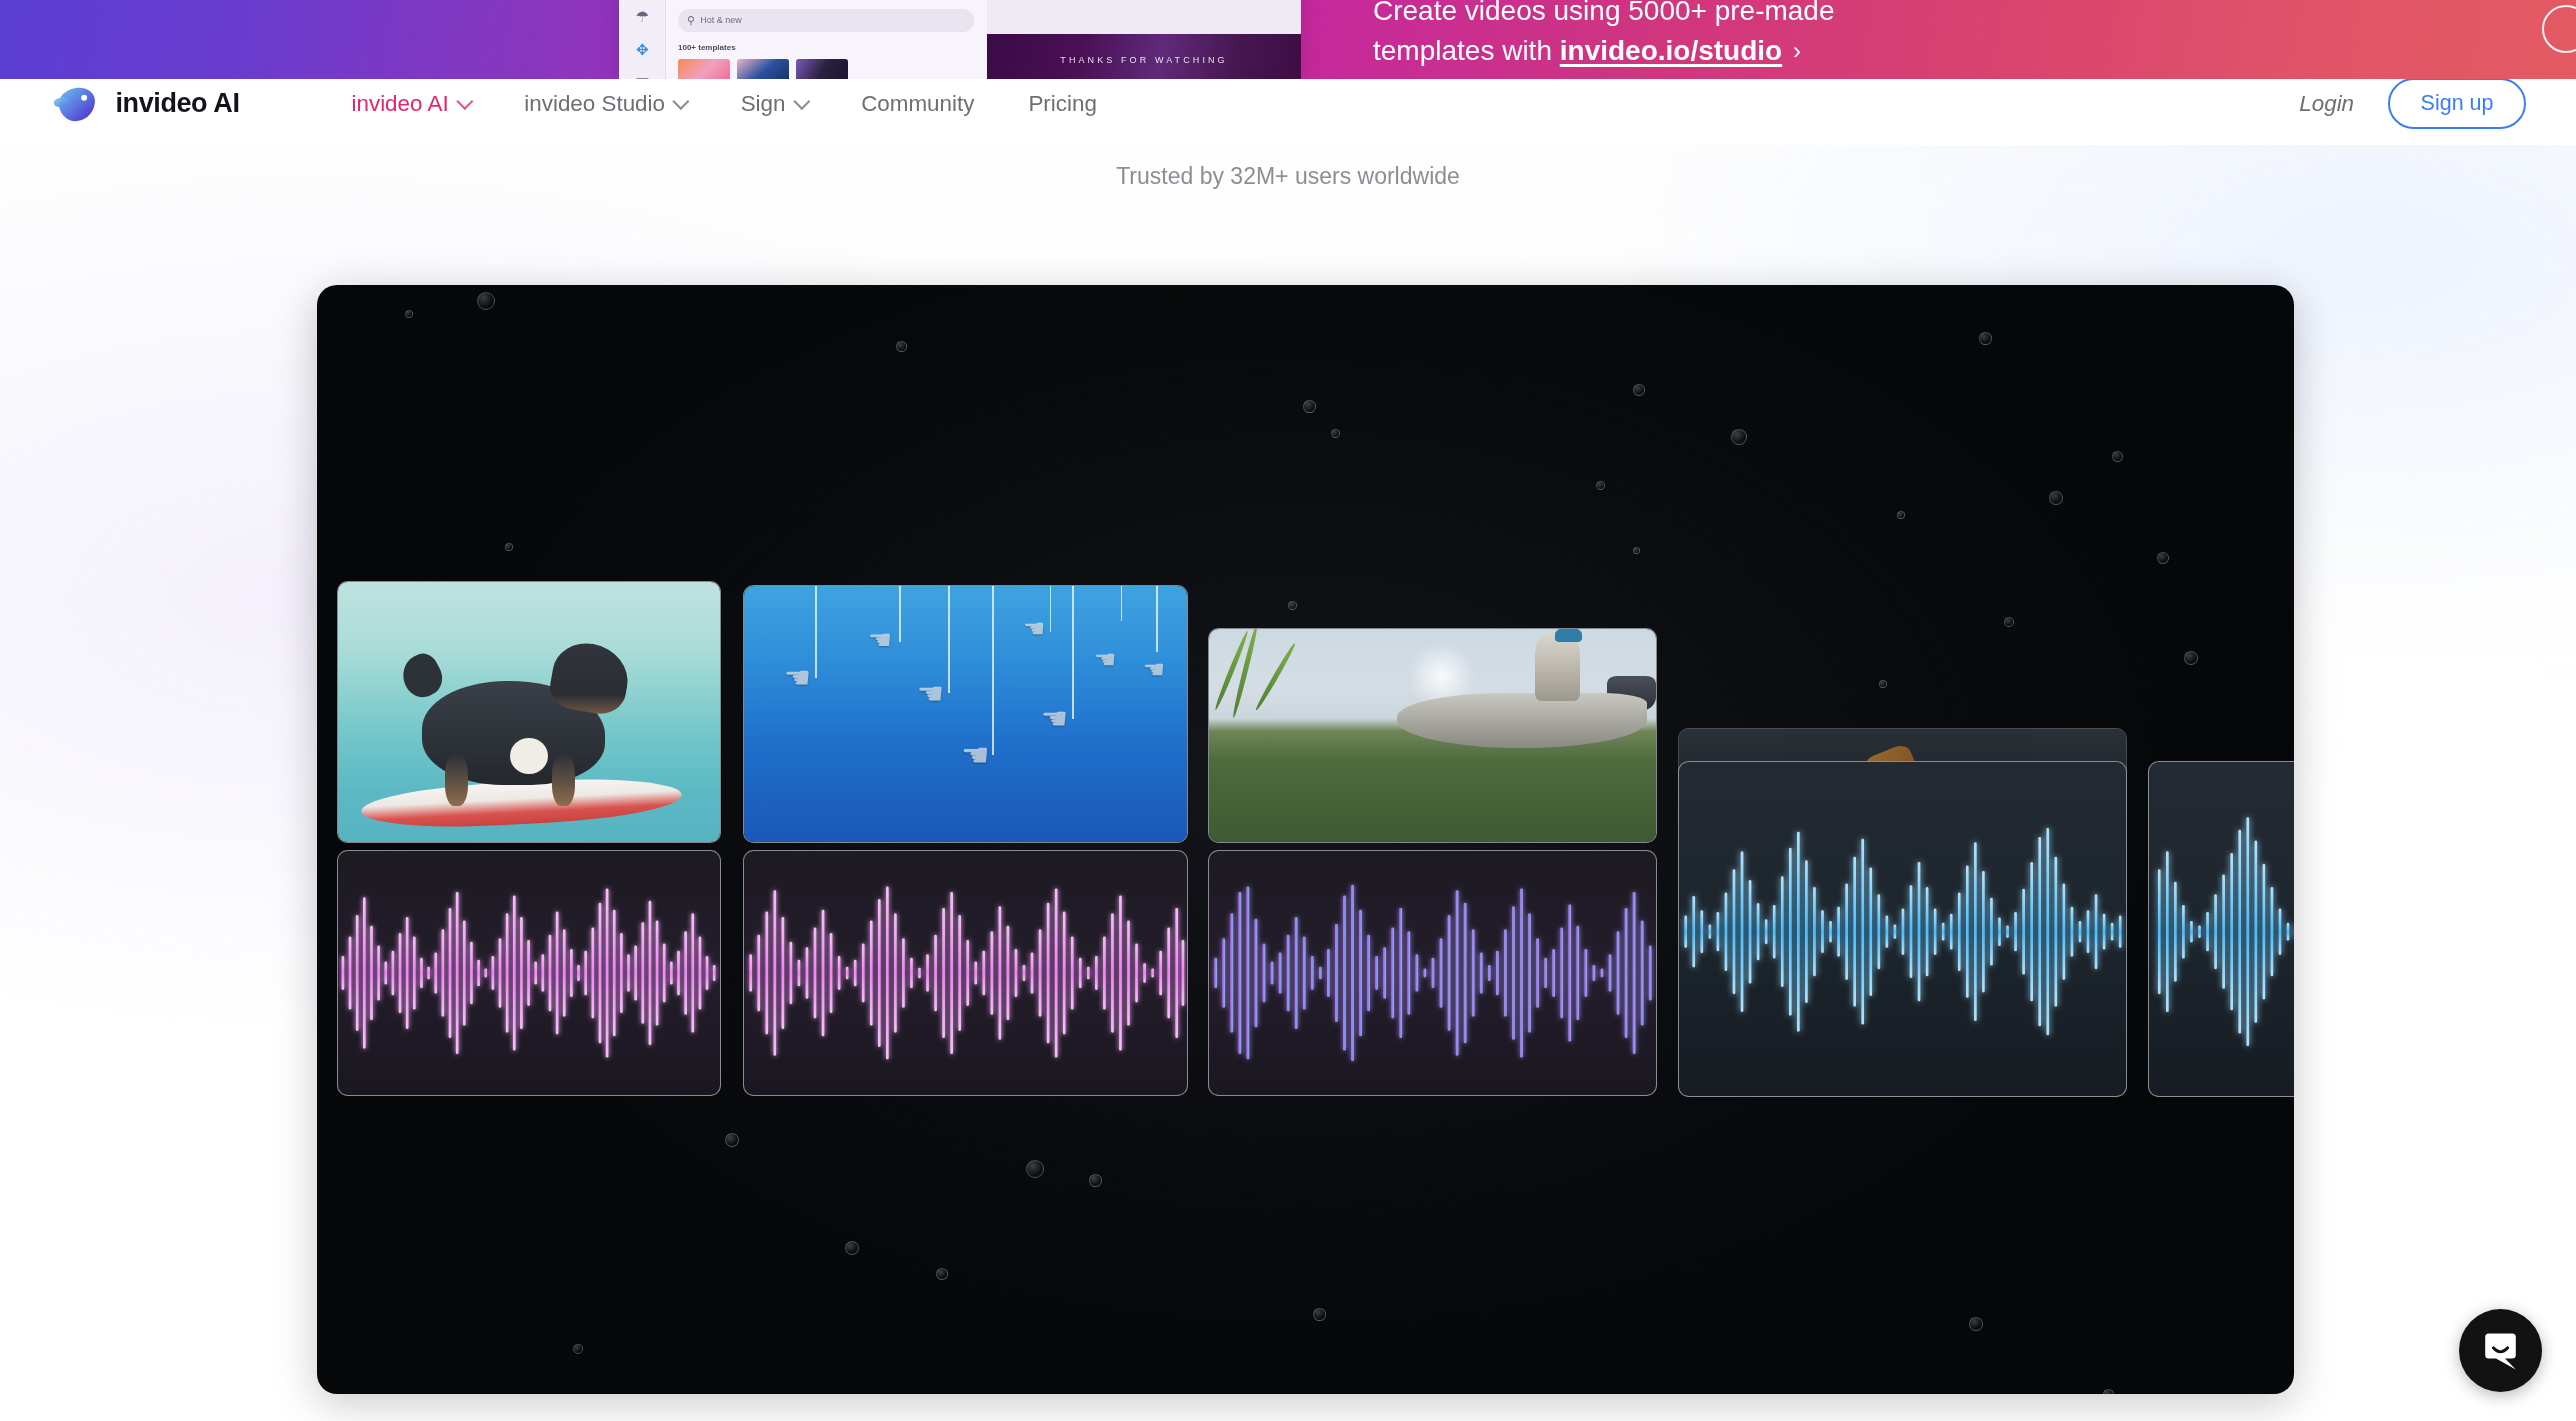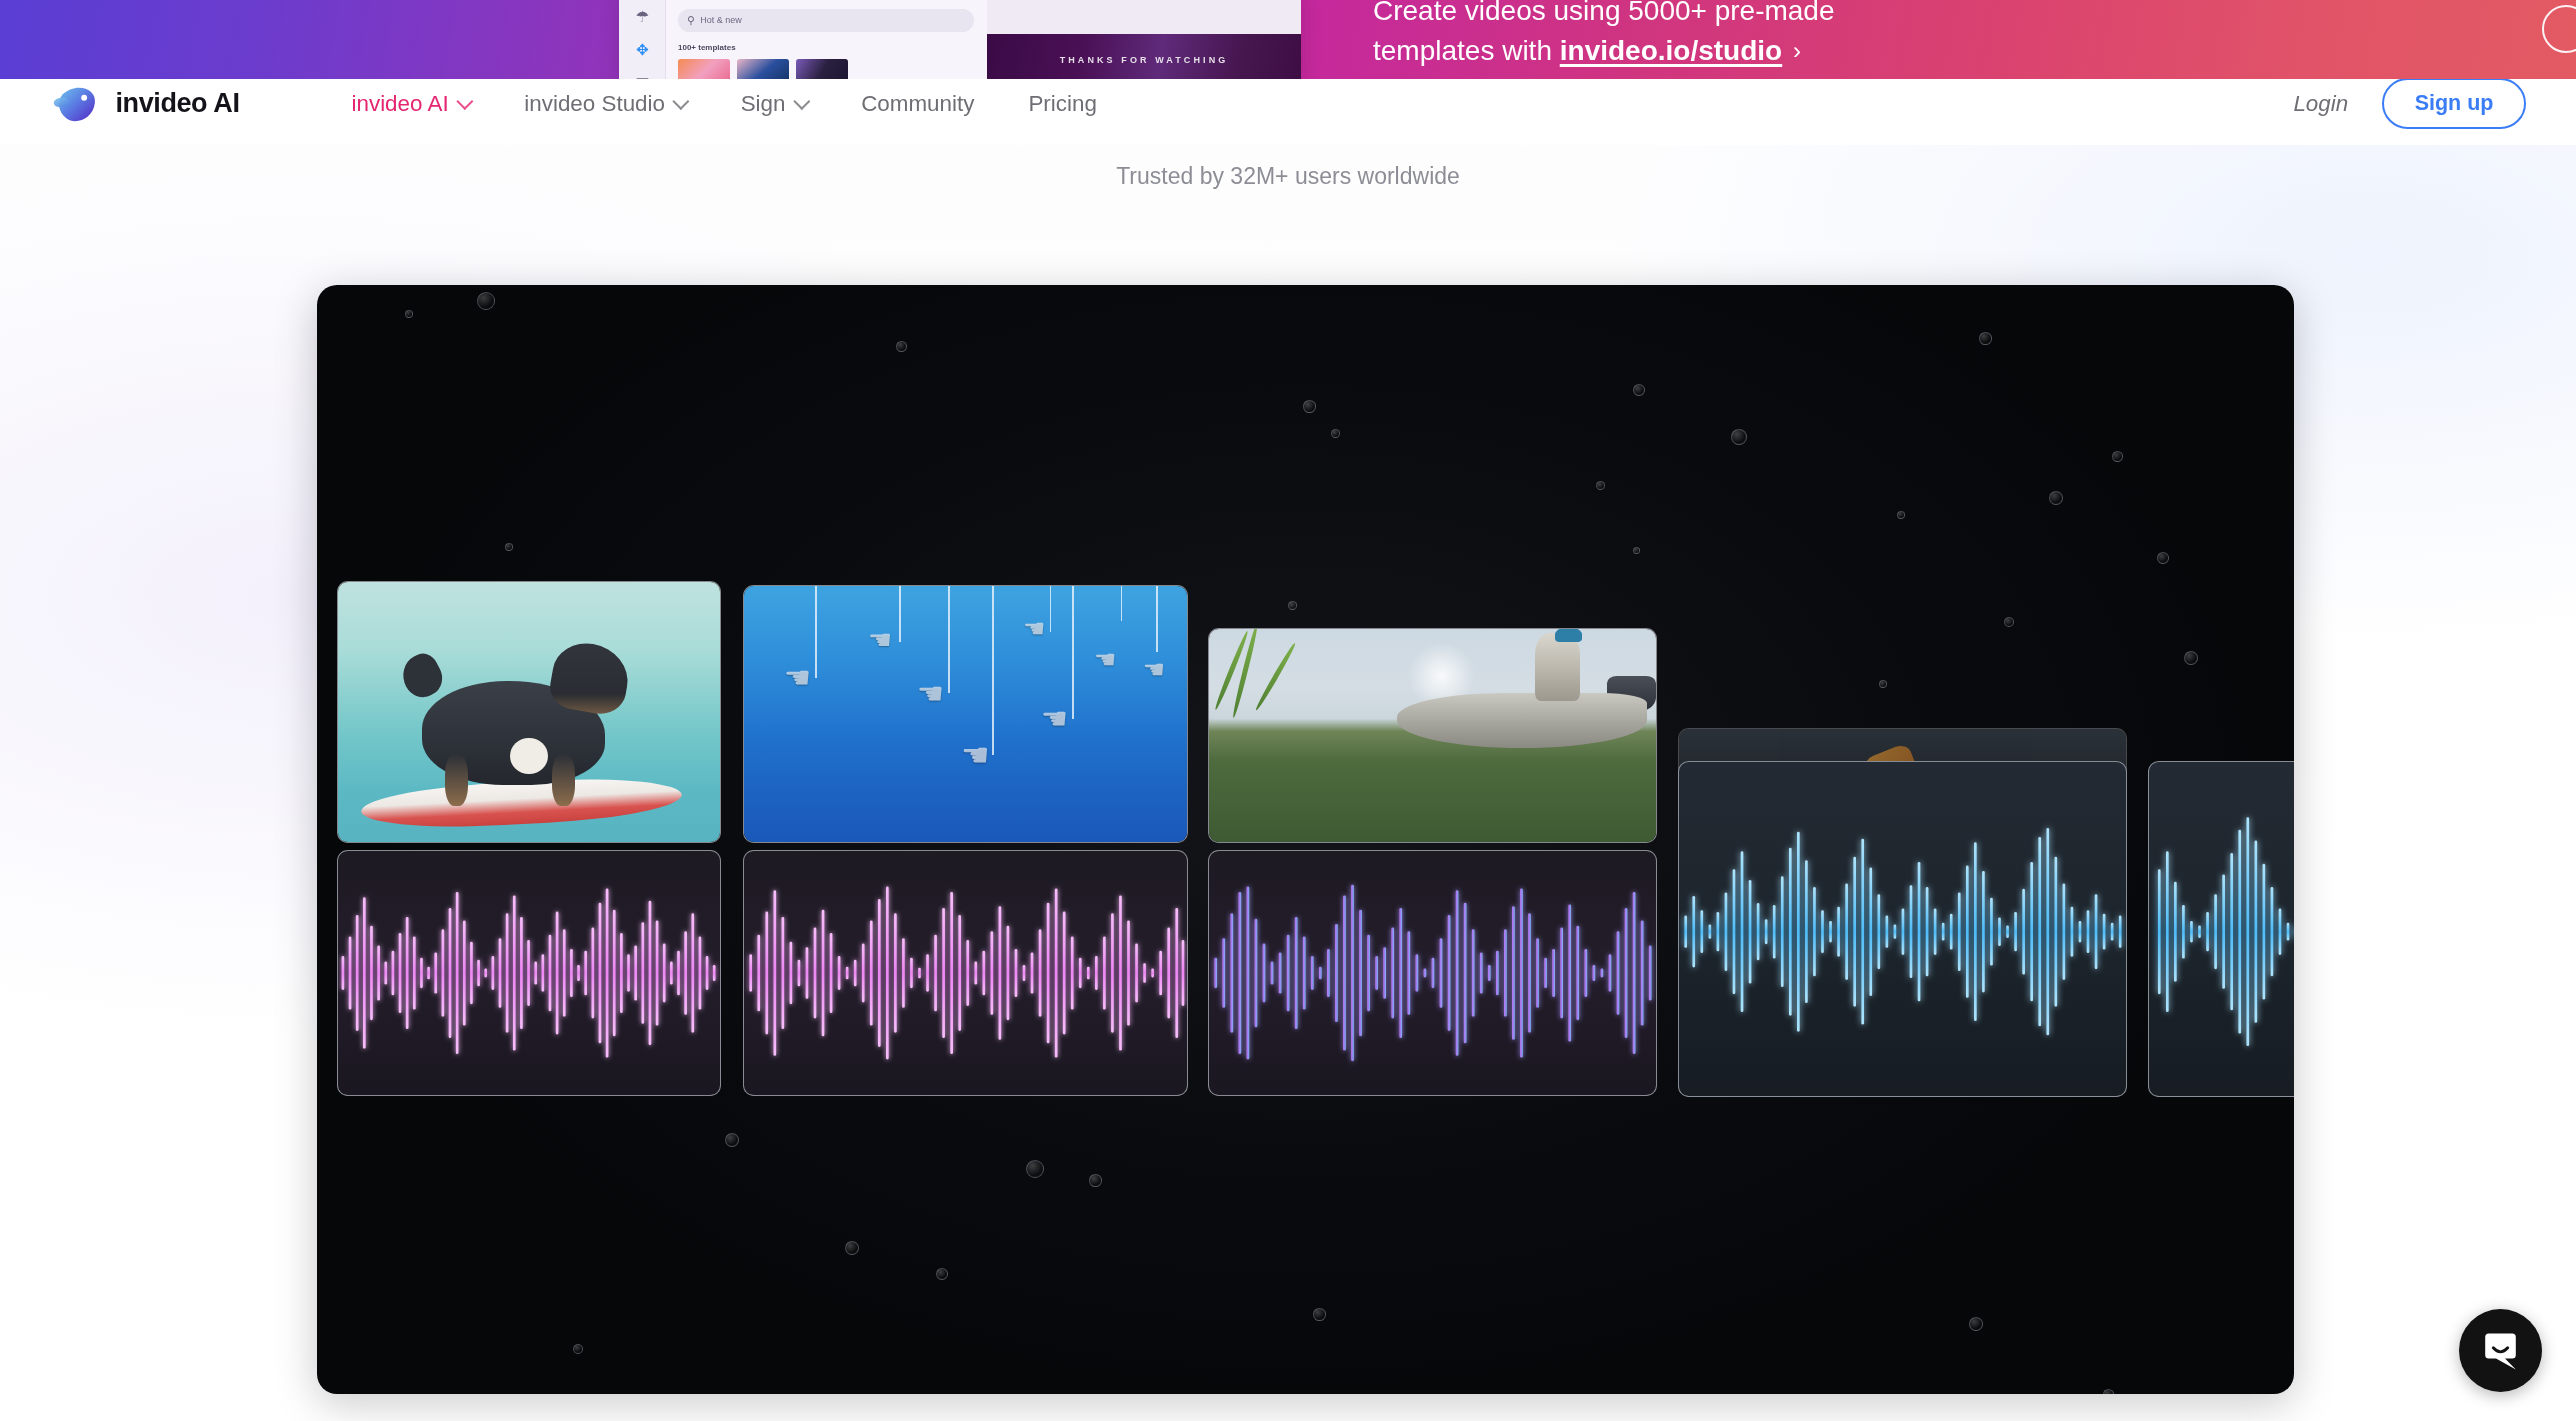--- a/index.html
+++ b/index.html
@@ -109,21 +109,21 @@
     position: absolute;
     top: 41px; left: 0;
     width: 314px; height: 52px;
     background: linear-gradient(100deg,#3a0b46 0%, #4a1055 30%, #5f2a7a 55%, #46164f 80%, #3d0d44 100%);
     display: flex; align-items: center; justify-content: center;
   }
   .bs-preview-txt {
     color: rgba(255,255,255,0.86);
     font-size: 9px;
     letter-spacing: 3.1px;
-    font-weight: 700;
+    font-weight: 400;
   }
 
   .banner-text {
     position: absolute;
     left: 1373px;
     top: -9px;
     width: 987px;
     color: #ffffff;
     font-size: 28px;
     line-height: 40px;
@@ -215,21 +215,21 @@
     gap: 34px;
   }
   #login-link {
     font-size: 22.4px;
     color: #6e6e75;
     cursor: pointer;
     font-style: italic;
   }
   #signup-button {
     font-size: 21.5px;
-    font-weight: 700;
+    font-weight: 400;
     color: #3b7df6;
     background: transparent;
     border: 2.7px solid #3b7df6;
     border-radius: 36px;
     padding: 10.8px 30.5px;
     cursor: pointer;
     font-family: "Liberation Sans", sans-serif;
   }
 
   

